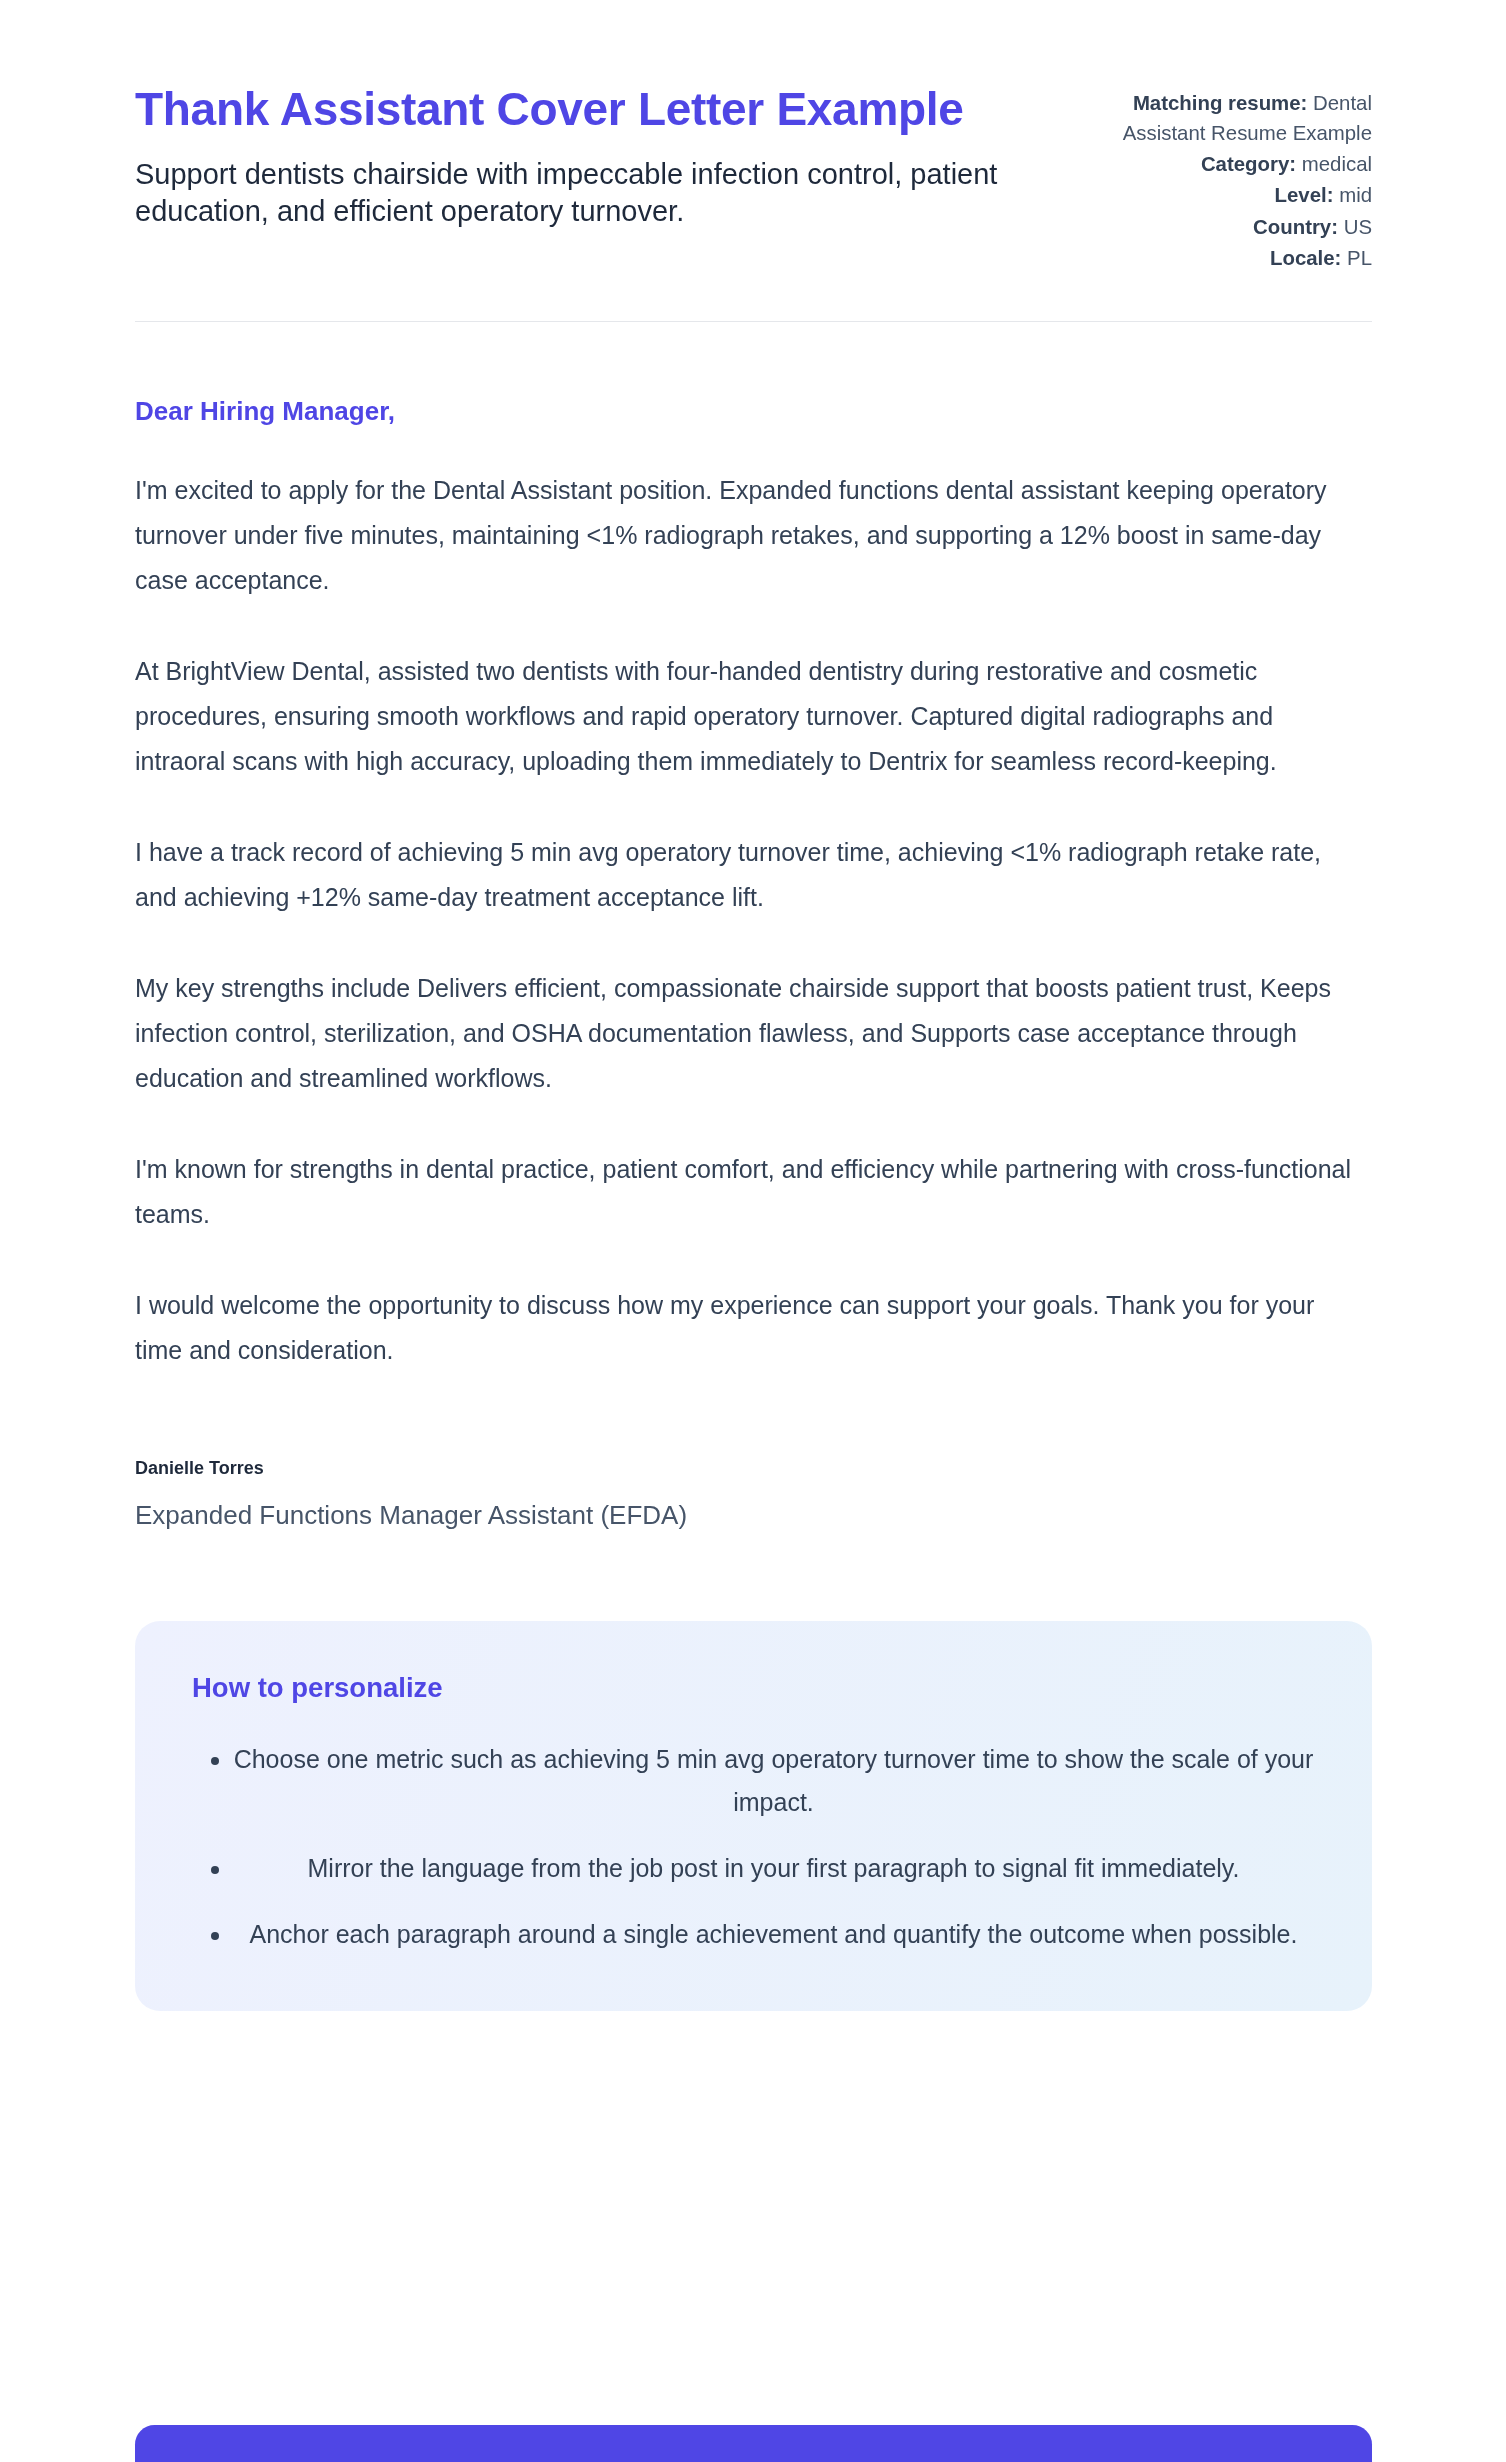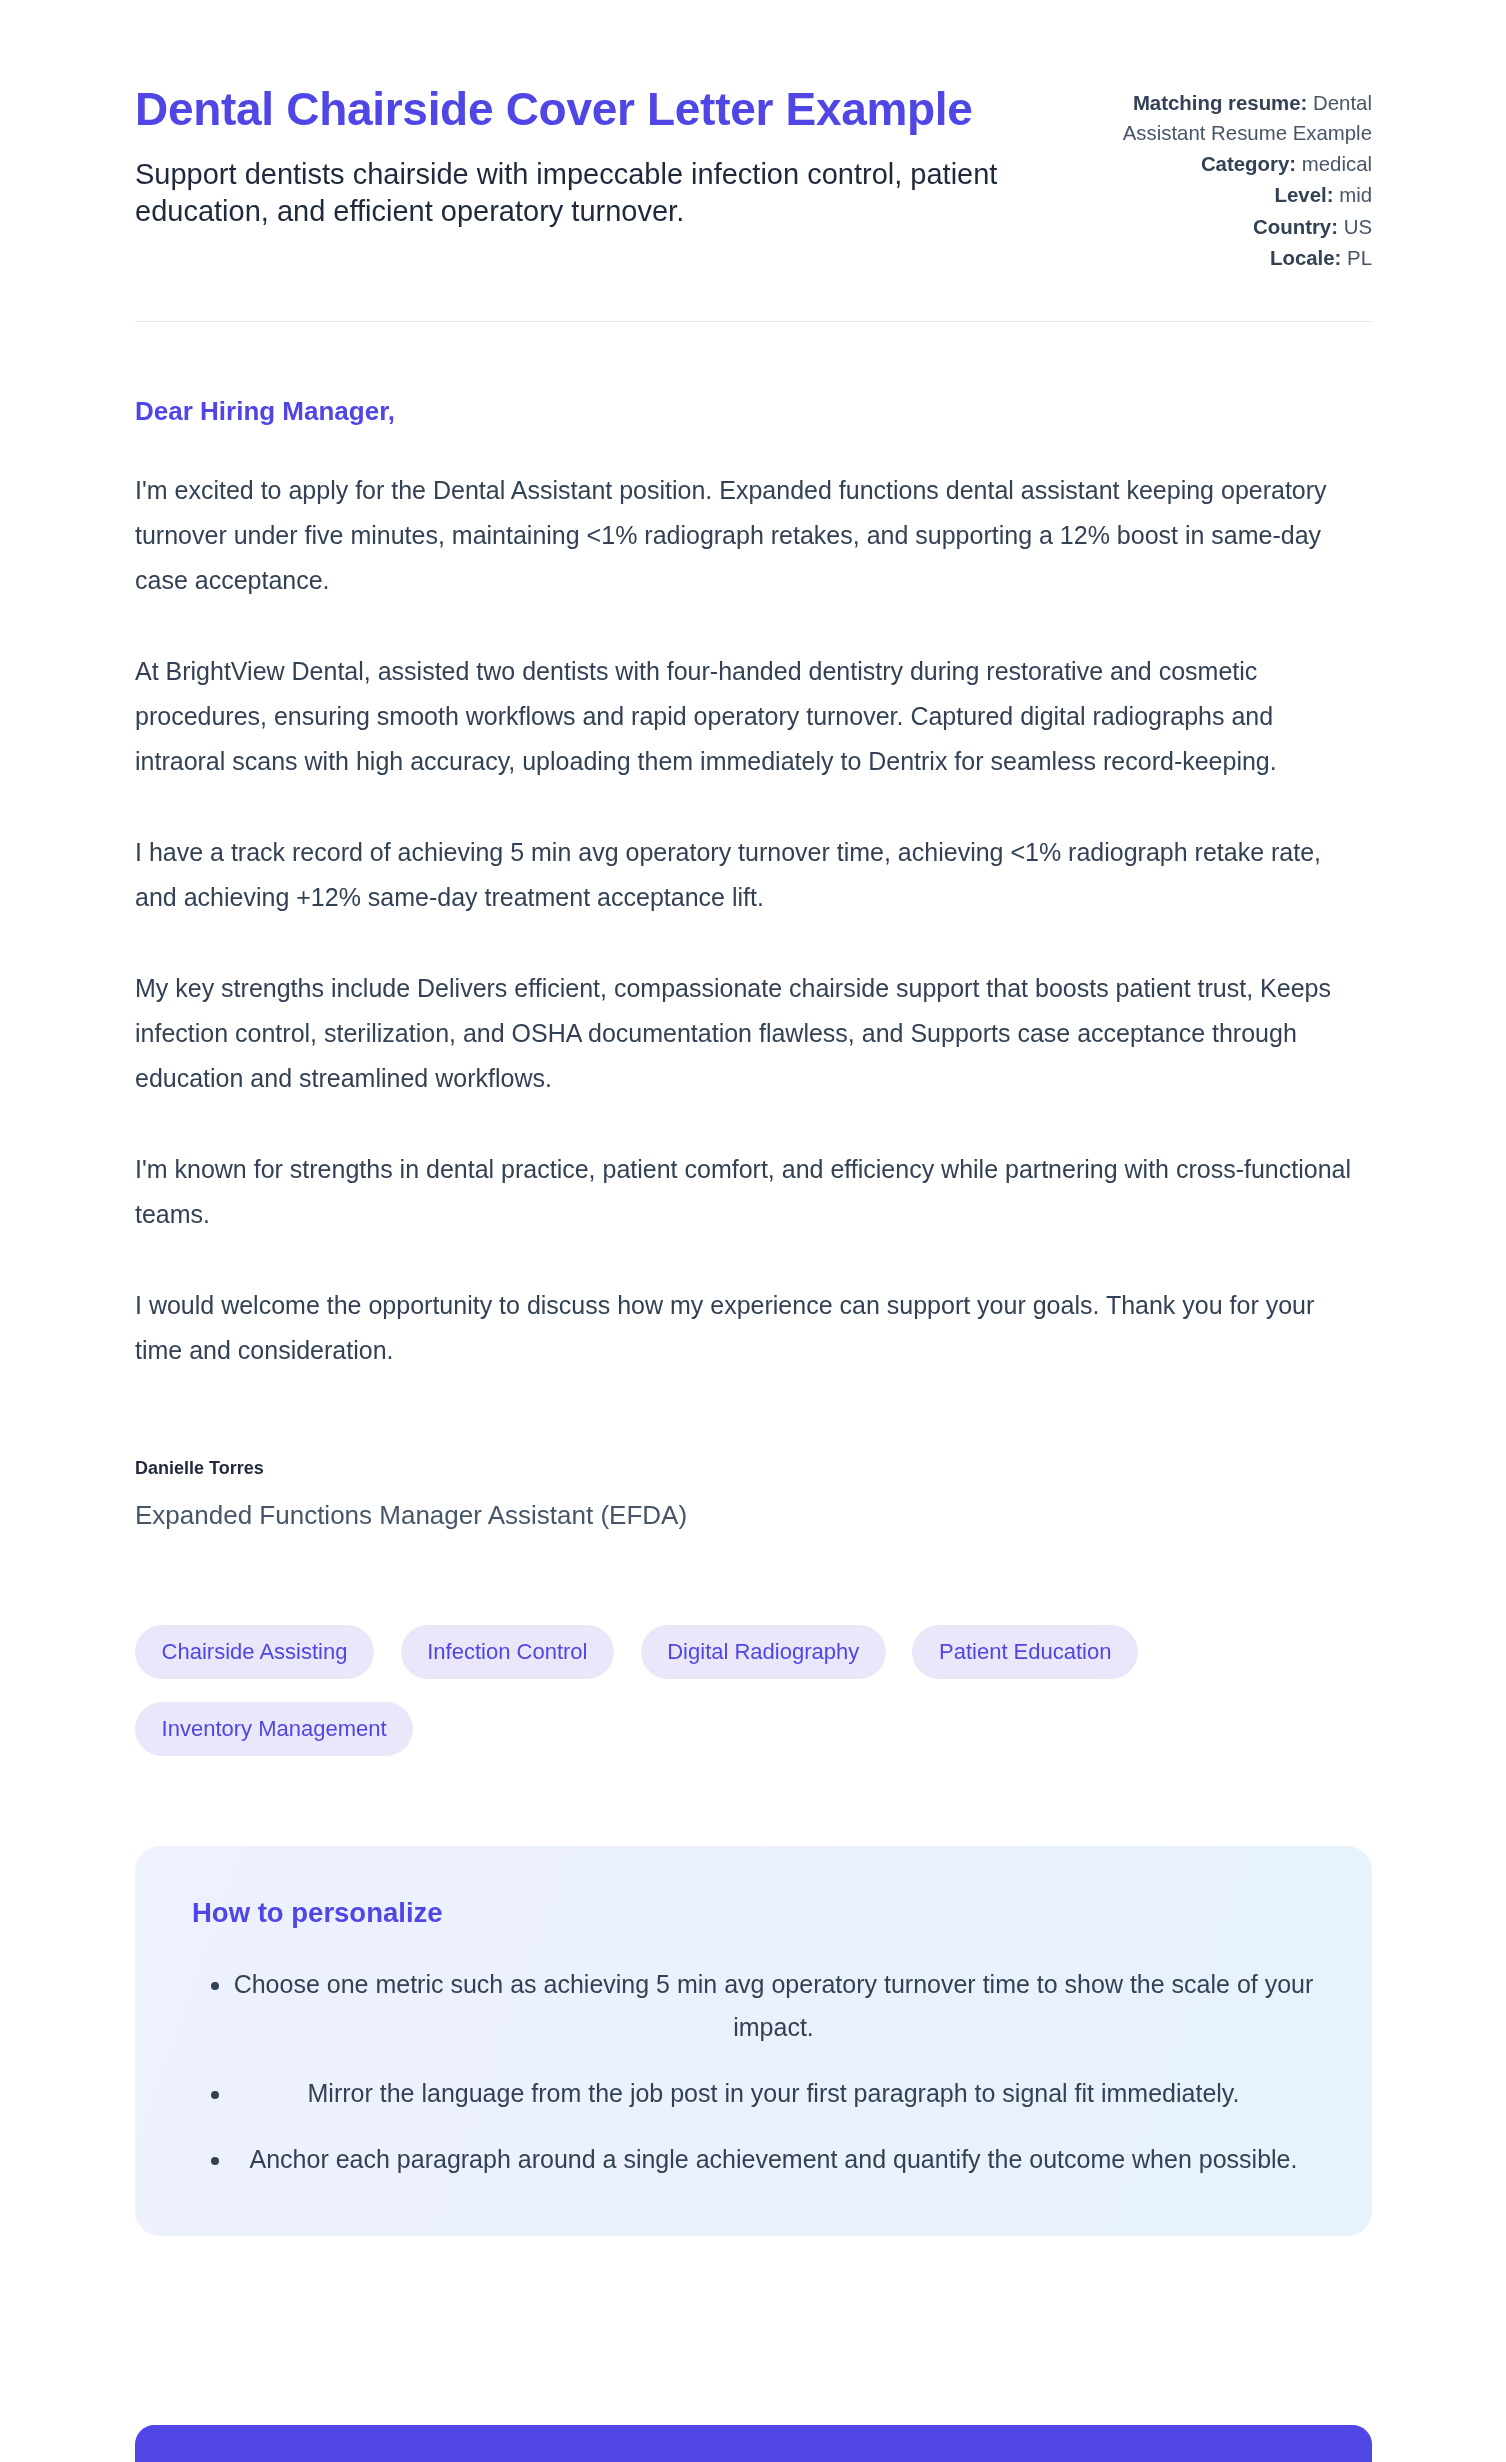--- a/index.html
+++ b/index.html
@@ -83,21 +83,21 @@
     border-radius: 19.5px 19.5px 0 0;
   }
 </style>
 </head>
 <body>
 
 <div class="page">
 
   <div class="header">
     <div class="header-left">
-      <h1 class="title">Dental Chairside Cover Letter Example</h1>
+      <h1 class="title">Thank Assistant Cover Letter Example</h1>
       <div class="subtitle">Support dentists chairside with impeccable infection control, patient education, and efficient operatory turnover.</div>
     </div>
     <div class="meta">
       <div class="meta-row">
         <span class="label">Matching resume:</span>
         <span>Dental Assistant Resume Example</span>
       </div>
       <div class="meta-row">
         <span class="label">Category:</span>
         <span>medical</span>
@@ -128,27 +128,20 @@
     <p class="para">My key strengths include Delivers efficient, compassionate chairside support that boosts patient trust, Keeps infection control, sterilization, and OSHA documentation flawless, and Supports case acceptance through education and streamlined workflows.</p>
     <p class="para">I'm known for strengths in dental practice, patient comfort, and efficiency while partnering with cross-functional teams.</p>
     <p class="para">I would welcome the opportunity to discuss how my experience can support your goals. Thank you for your time and consideration.</p>
   </div>
 
   <div class="signature">
     <div class="sig-name">Danielle Torres</div>
     <div class="sig-title">Expanded Functions Manager Assistant (EFDA)</div>
   </div>
 
-  <div class="tags">
-    <span class="tag">Chairside Assisting</span>
-    <span class="tag">Infection Control</span>
-    <span class="tag">Digital Radiography</span>
-    <span class="tag">Patient Education</span>
-    <span class="tag">Inventory Management</span>
-  </div>
 
   <div class="personalize">
     <div class="personalize-title">How to personalize</div>
     <ul class="personalize-list">
       <li>Choose one metric such as achieving 5 min avg operatory turnover time to show the scale of your impact.</li>
       <li>Mirror the language from the job post in your first paragraph to signal fit immediately.</li>
       <li>Anchor each paragraph around a single achievement and quantify the outcome when possible.</li>
     </ul>
   </div>
 

